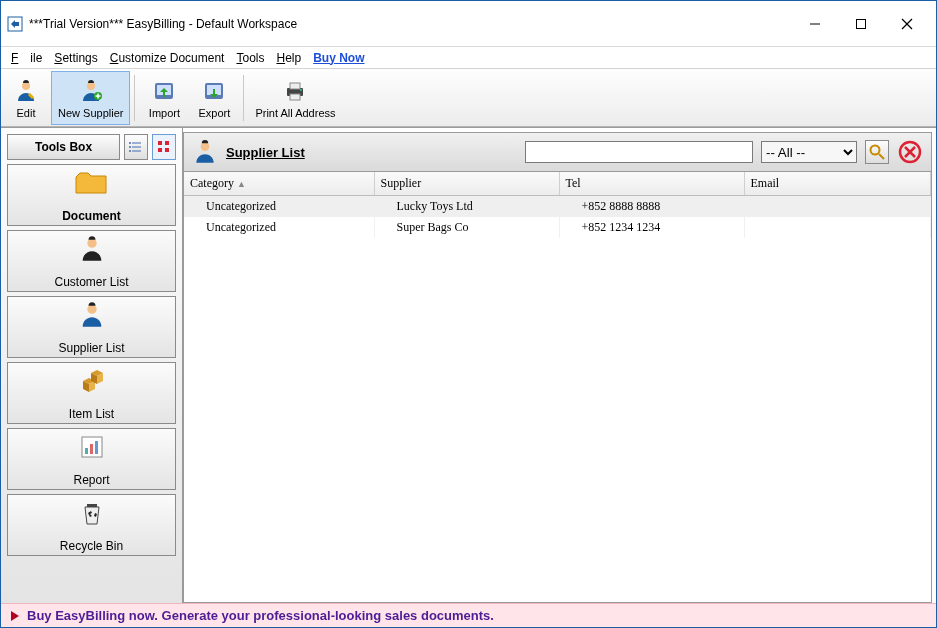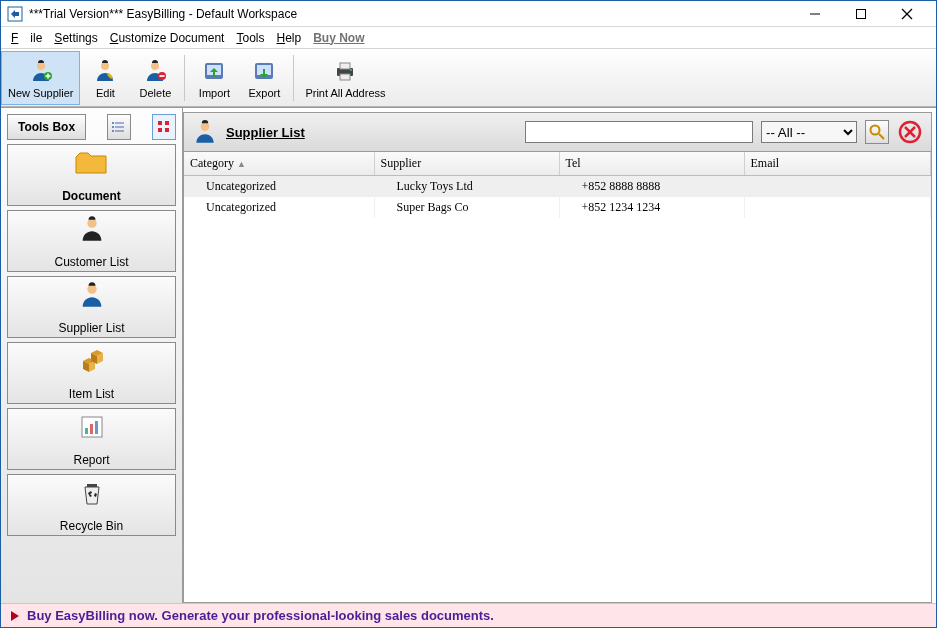--- a/index.html
+++ b/index.html
@@ -1,38 +1,38 @@
 <!DOCTYPE html>
 <html><head>
 <meta charset="utf-8">
 <style>
   * { box-sizing: border-box; margin: 0; padding: 0; }
   body { font-family: "Segoe UI", Tahoma, Arial, sans-serif; font-size: 12px; background: #fff; color: #000; }
   .window { width: 937px; height: 628px; border: 1px solid #1a5ea4; display: flex; flex-direction: column; }
-  .titlebar { height: 26px; background: #fff; display: flex; align-items: center; padding: 0 6px; border-bottom: 1px solid #d9d9d9; }
+  .titlebar { height: 46px; background: #fff; display: flex; align-items: center; padding: 0 6px; border-bottom: 1px solid #d9d9d9; }
   .titlebar .app-icon { width: 16px; height: 16px; margin-right: 6px; }
   .titlebar .title-text { flex: 1; font-size: 12px; }
   .win-controls { display: flex; gap: 0; }
   .win-btn { width: 46px; height: 30px; display: flex; align-items: center; justify-content: center; background: transparent; border: none; font-size: 14px; cursor: pointer; }
 
   .menubar { height: 22px; display: flex; align-items: center; padding: 0 4px; border-bottom: 1px solid #d4d4d4; background: #fff; }
   .menubar span { padding: 2px 6px; cursor: pointer; }
   .menubar span u { text-decoration: underline; }
-  .menubar .buy-now { color: #737373; font-weight: bold; text-decoration: underline; }
+  .menubar .buy-now { color: #1d4ed8; font-weight: bold; text-decoration: underline; }
 
   .toolbar { height: 58px; display: flex; align-items: center; background: linear-gradient(#fefefe,#ececec); border-bottom: 1px solid #b5b5b5; padding: 2px 0; }
   .tbtn { display: flex; flex-direction: column; align-items: center; justify-content: center; min-width: 50px; height: 54px; padding: 2px 6px; border: 1px solid transparent; cursor: pointer; font-size: 11px; }
   .tbtn.active { background: #cfe3f7; border: 1px solid #7eb1e6; }
   .tbtn svg, .tbtn .emoji { height: 28px; }
   .tbtn span.lbl { margin-top: 2px; }
   .tsep { width: 1px; height: 46px; background: #c8c8c8; margin: 0 4px; }
 
   .body-area { flex: 1; display: flex; border-top: 1px solid #9a9a9a; min-height: 0; }
   .left-pane { width: 182px; background: linear-gradient(#fdfdfd,#e4e4e4); border-right: 1px solid #9a9a9a; padding: 6px 6px; display: flex; flex-direction: column; gap: 4px; }
-  .toolbox-header { display: flex; align-items: center; gap: 21px; justify-content: center; }
+  .toolbox-header { display: flex; align-items: center; gap: 4px; justify-content: center; }
   .toolbox-header .tb-label { flex: 1; border: 1px solid #8a8a8a; background: linear-gradient(#fdfdfd,#dedede); height: 26px; display:flex; align-items:center; justify-content:center; font-weight:bold; }
   .toolbox-header .tb-icon-btn { width: 24px; height: 26px; border: 1px solid #8a8a8a; background: linear-gradient(#fdfdfd,#dedede); display:flex; align-items:center; justify-content:center; cursor:pointer; }
   .tool-item { height: 62px; border: 1px solid #8a8a8a; background: linear-gradient(#fbfbfb,#e4e4e4); display:flex; flex-direction:column; align-items:center; justify-content:center; cursor:pointer; gap:10px; }
   .tool-item .ico { height: 32px; display:flex; align-items:center; justify-content:center; }
   .tool-item .lbl { font-size: 12px; }
 
   .right-pane { flex: 1; display: flex; flex-direction: column; border-left: none; min-height: 0; }
   .list-header { height: 40px; background: linear-gradient(#f0f0f0,#dadada); border: 1px solid #9a9a9a; margin: 4px 4px 0 0; display:flex; align-items:center; padding: 0 8px; gap: 8px; }
   .list-header .header-title { font-size: 13px; font-weight: bold; text-decoration: underline; }
   .list-header .spacer { flex: 1; }
@@ -89,48 +89,38 @@
   <div class="menubar">
     <span><u>F</u><span></span>ile</span>
     <span><u>S</u>ettings</span>
     <span><u>C</u>ustomize Document</span>
     <span><u>T</u>ools</span>
     <span><u>H</u>elp</span>
     <span class="buy-now">Buy Now</span>
   </div>
 
   <div class="toolbar">
+    <div class="tbtn">
+      <svg class="person-svg" viewBox="0 0 24 24">
+          <circle cx="12" cy="7" r="4" fill="#f4c089"></circle>
+          <path d="M12 1 c2 0 3 1 3 3 h-6 c0-2 1-3 3-3" fill="#222"></path>
+          <path d="M4 22 c0-5 4-8 8-8 s8 3 8 8 z" fill="#1a5ea4"></path>
+          <path d="M16 14 l4 4 -2 2 -4-4 z" fill="#e6b000"></path>
+        </svg>
+      <span class="lbl">Edit</span>
+    </div>
     <div class="tbtn active">
       <svg class="person-svg" viewBox="0 0 24 24">
           <circle cx="12" cy="7" r="4" fill="#f4c089"></circle>
           <path d="M12 1 c2 0 3 1 3 3 h-6 c0-2 1-3 3-3" fill="#222"></path>
           <path d="M4 22 c0-5 4-8 8-8 s8 3 8 8 z" fill="#1a5ea4"></path>
           <circle cx="19" cy="17" r="4" fill="#2aa52a"></circle>
           <path d="M19 14.5v5M16.5 17h5" stroke="#fff" stroke-width="1.5"></path>
         </svg>
       <span class="lbl">New Supplier</span>
-    </div>
-    <div class="tbtn">
-      <svg class="person-svg" viewBox="0 0 24 24">
-          <circle cx="12" cy="7" r="4" fill="#f4c089"></circle>
-          <path d="M12 1 c2 0 3 1 3 3 h-6 c0-2 1-3 3-3" fill="#222"></path>
-          <path d="M4 22 c0-5 4-8 8-8 s8 3 8 8 z" fill="#1a5ea4"></path>
-          <path d="M16 14 l4 4 -2 2 -4-4 z" fill="#e6b000"></path>
-        </svg>
-      <span class="lbl">Edit</span>
-    </div>
-    <div class="tbtn">
-      <svg class="person-svg" viewBox="0 0 24 24">
-          <circle cx="12" cy="7" r="4" fill="#f4c089"></circle>
-          <path d="M12 1 c2 0 3 1 3 3 h-6 c0-2 1-3 3-3" fill="#222"></path>
-          <path d="M4 22 c0-5 4-8 8-8 s8 3 8 8 z" fill="#1a5ea4"></path>
-          <circle cx="19" cy="17" r="4" fill="#d23"></circle>
-          <line x1="16.5" y1="17" x2="21.5" y2="17" stroke="#fff" stroke-width="1.8"></line>
-        </svg>
-      <span class="lbl">Delete</span>
     </div>
     <div class="tsep"></div>
     <div class="tbtn">
       <svg class="person-svg" viewBox="0 0 24 24">
           <rect x="3" y="4" width="18" height="16" rx="2" fill="#5b7bb4"></rect>
           <rect x="5" y="6" width="14" height="10" fill="#cfe0ff"></rect>
           <path d="M12 9 l4 4 h-3 v5 h-2 v-5 h-3 z" fill="#2aa52a"></path>
         </svg>
       <span class="lbl">Import</span>
     </div>

